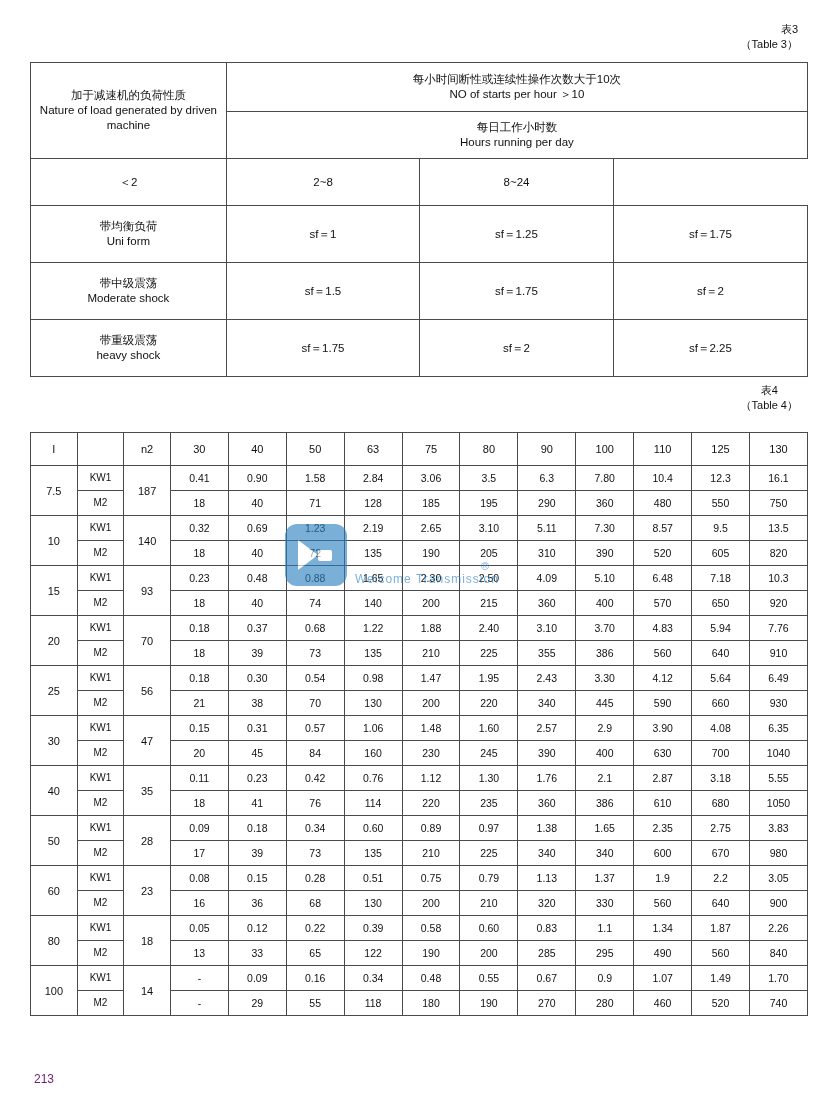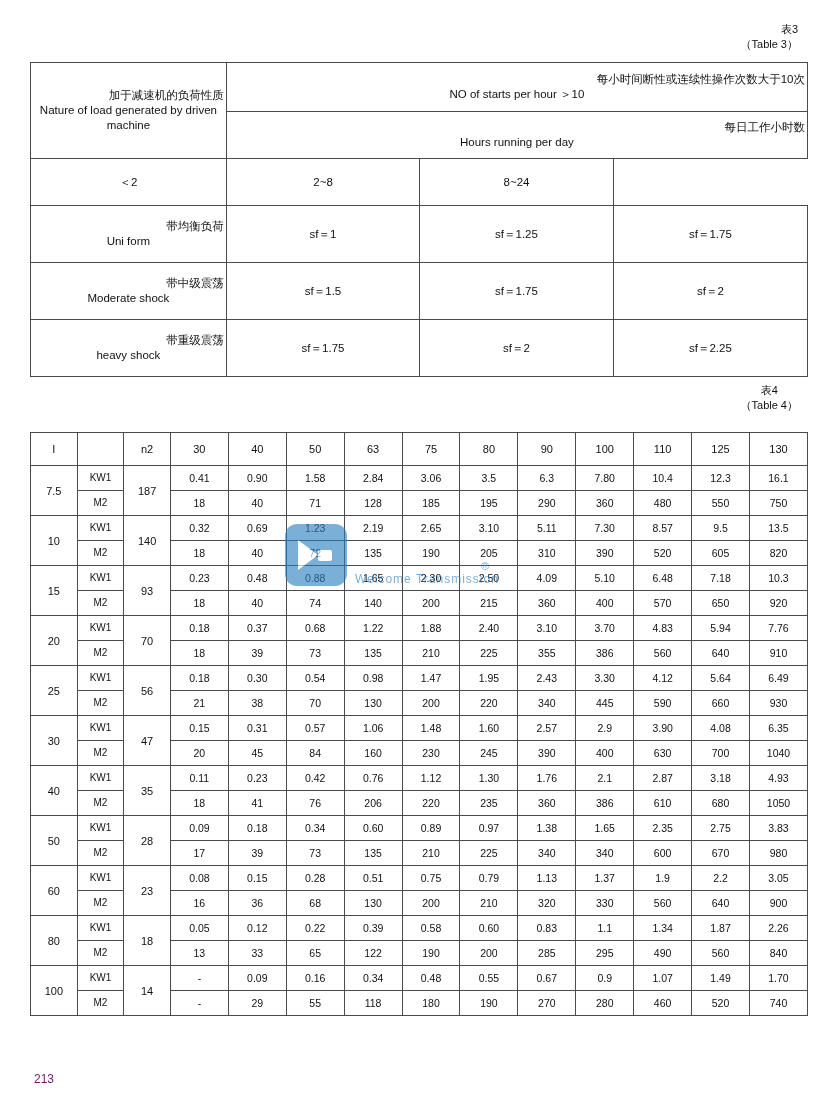--- a/index.html
+++ b/index.html
@@ -46,21 +46,21 @@
   table.grid td, table.grid th {
     border: 1px solid #4a4a4a;
     text-align: center;
     vertical-align: middle;
     font-weight: normal;
     font-size: 11.5px;
     line-height: 15px;
     color: #111;
     padding: 4px 2px;
   }
-  .cn { display: block; text-align: right; }
+  .cn { display: block; }
   .en { display: block; }
   .h-top { height: 40px; }
   .h-nat { height: 52px; }
   .h-sub { height: 38px; }
   .h-row { height: 48px; }
 
   
   .dt-head {
     position: absolute;
     left: 30px;
@@ -492,28 +492,28 @@
           <td>0.11</td>
           <td>0.23</td>
           <td>0.42</td>
           <td>0.76</td>
           <td>1.12</td>
           <td>1.30</td>
           <td>1.76</td>
           <td>2.1</td>
           <td>2.87</td>
           <td>3.18</td>
-          <td>4.93</td>
+          <td>5.55</td>
         </tr>
         <tr>
           <td class="kw">M2</td>
           <td>18</td>
           <td>41</td>
           <td>76</td>
-          <td>206</td>
+          <td>114</td>
           <td>220</td>
           <td>235</td>
           <td>360</td>
           <td>386</td>
           <td>610</td>
           <td>680</td>
           <td>1050</td>
         </tr>
 
         <tr>

